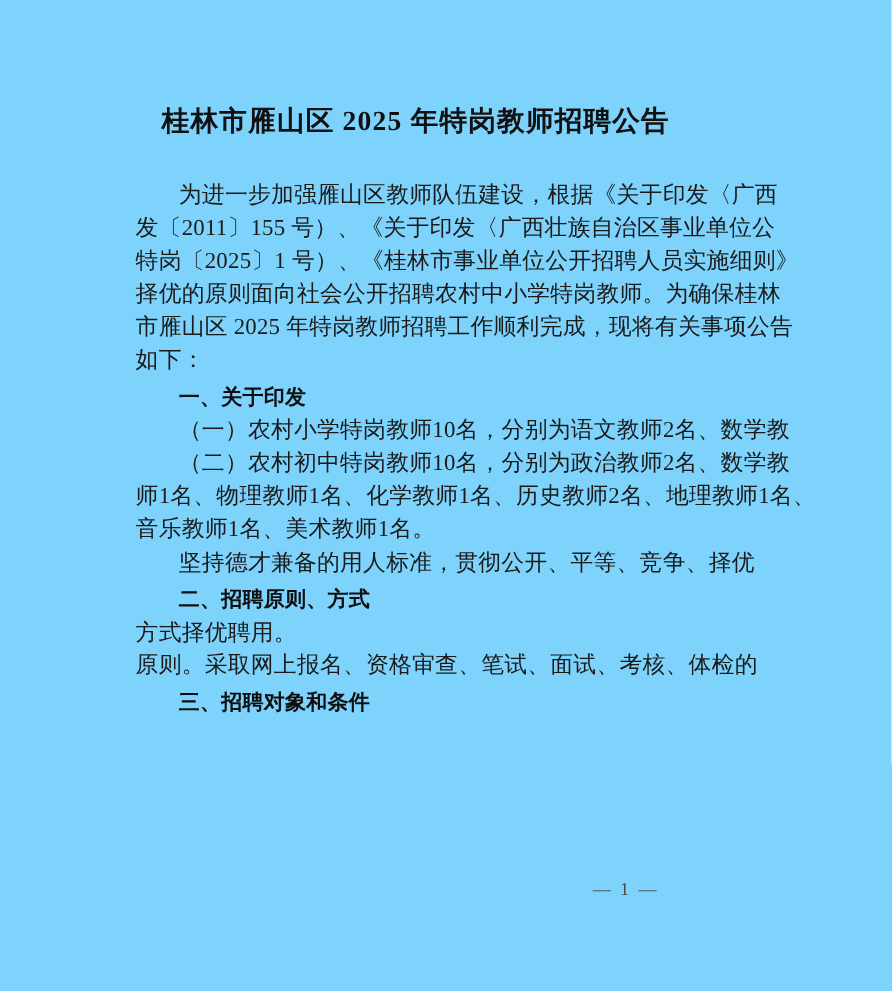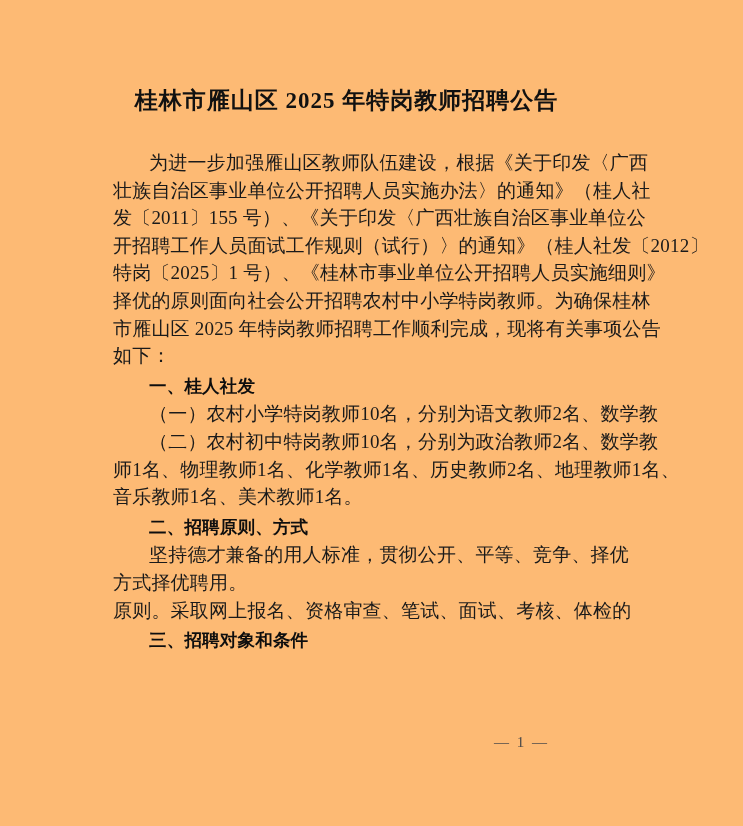--- a/index.html
+++ b/index.html
@@ -4,21 +4,21 @@
 <style>
   html, body {
     margin: 0;
     padding: 0;
     background: #ffffff;
   }
   .page {
     position: relative;
     width: 743px;
     height: 826px;
-    background: #fdba74;
+    background: #7dd3fc;
     overflow: hidden;
     font-family: "Liberation Serif", serif;
     color: #161616;
   }
   .title {
     position: absolute;
     top: 85px;
     left: 113px;
     width: 467px;
     margin: 0;
@@ -68,39 +68,37 @@
 </head>
 <body>
 
 <div class="page">
 
   <h1 class="title">桂林市雁山区 2025 年特岗教师招聘公告</h1>
 
   <div class="content">
 
     <div class="line indent">为进一步加强雁山区教师队伍建设，根据《关于印发〈广西</div>
-    <div class="line">壮族自治区事业单位公开招聘人员实施办法〉的通知》（桂人社</div>
     <div class="line">发〔2011〕155 号）、《关于印发〈广西壮族自治区事业单位公</div>
-    <div class="line">开招聘工作人员面试工作规则（试行）〉的通知》（桂人社发〔2012〕</div>
     <div class="line">特岗〔2025〕1 号）、《桂林市事业单位公开招聘人员实施细则》</div>
     <div class="line">择优的原则面向社会公开招聘农村中小学特岗教师。为确保桂林</div>
     <div class="line">市雁山区 2025 年特岗教师招聘工作顺利完成，现将有关事项公告</div>
     <div class="line">如下：</div>
 
-    <div class="line indent heading">一、桂人社发</div>
+    <div class="line indent heading">一、关于印发</div>
 
     <div class="line indent">（一）农村小学特岗教师10名，分别为语文教师2名、数学教</div>
 
     <div class="line indent">（二）农村初中特岗教师10名，分别为政治教师2名、数学教</div>
     <div class="line">师1名、物理教师1名、化学教师1名、历史教师2名、地理教师1名、</div>
     <div class="line">音乐教师1名、美术教师1名。</div>
 
+    <div class="line indent">坚持德才兼备的用人标准，贯彻公开、平等、竞争、择优</div>
+
     <div class="line indent heading">二、招聘原则、方式</div>
-
-    <div class="line indent">坚持德才兼备的用人标准，贯彻公开、平等、竞争、择优</div>
     <div class="line">方式择优聘用。</div>
     <div class="line">原则。采取网上报名、资格审查、笔试、面试、考核、体检的</div>
 
     <div class="line indent heading">三、招聘对象和条件</div>
 
   </div>
 
   <div class="footer">— 1 —</div>
 
 </div>

